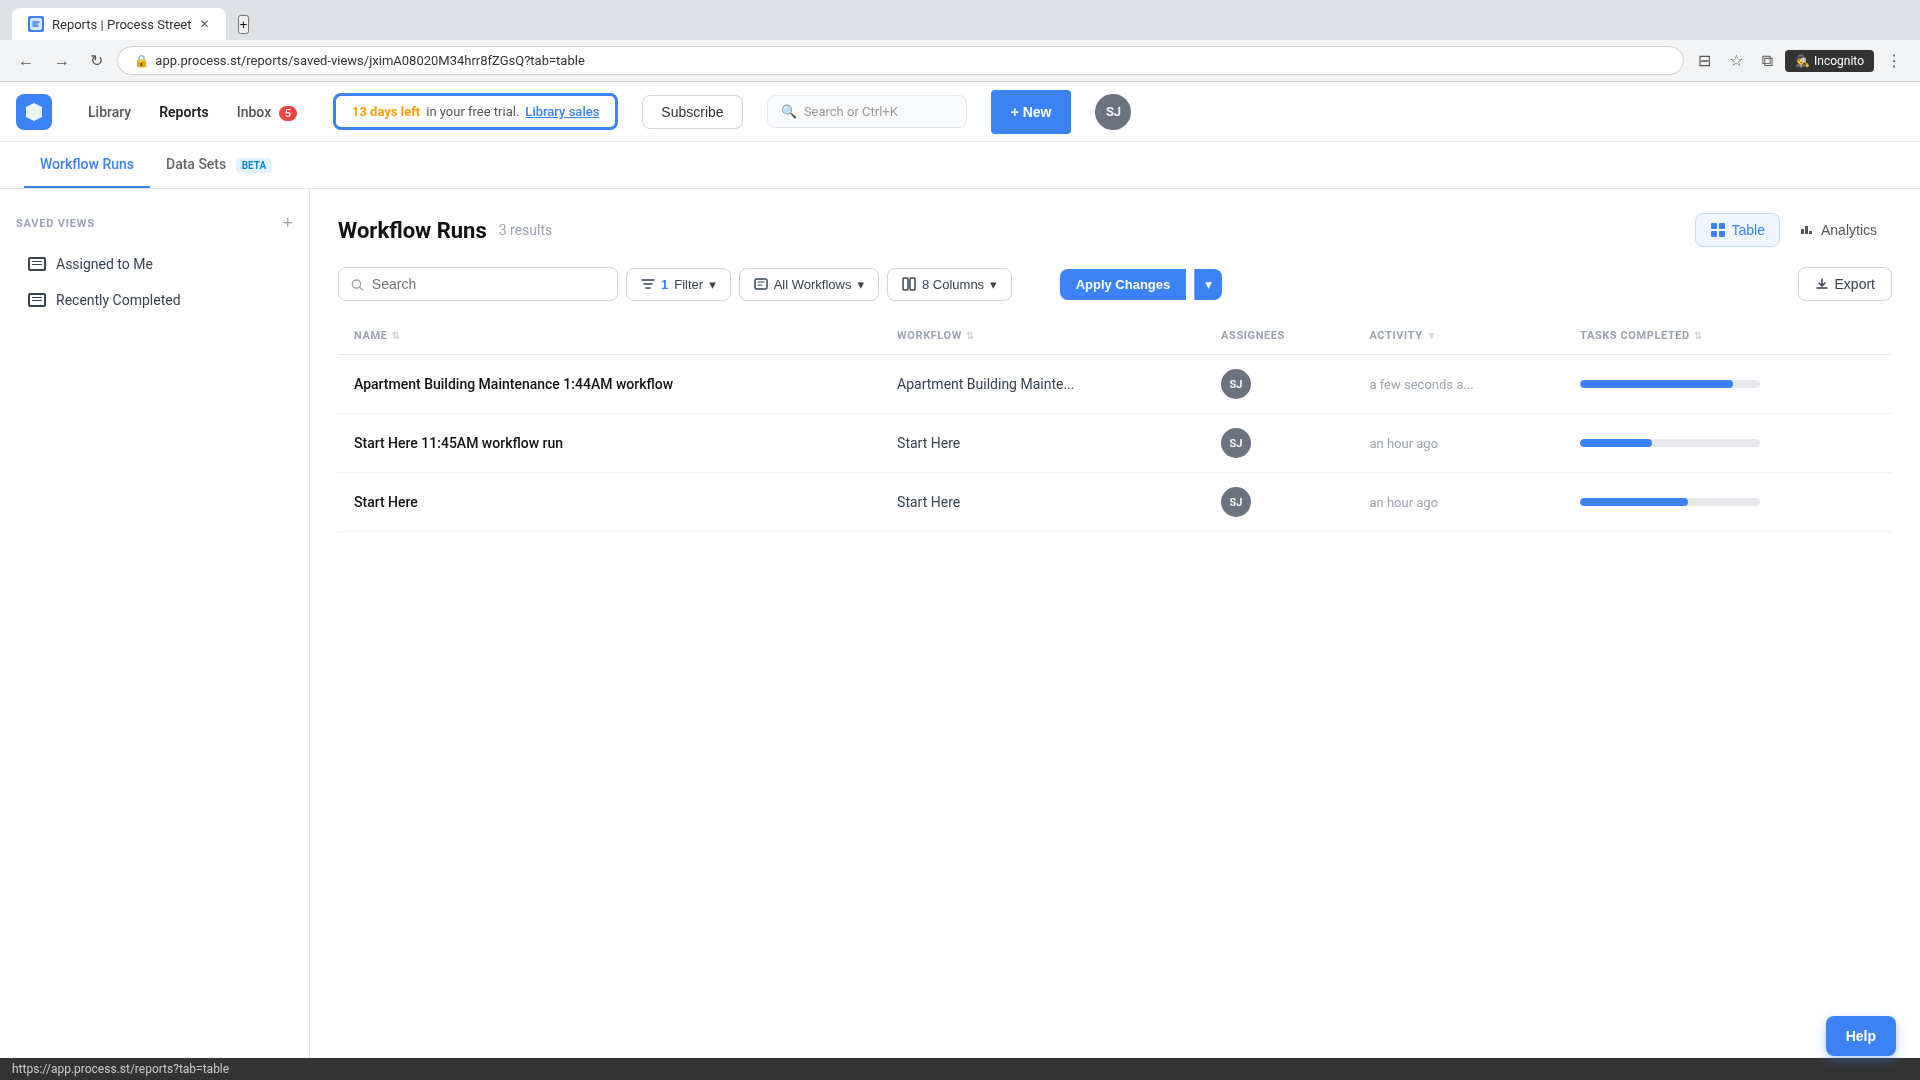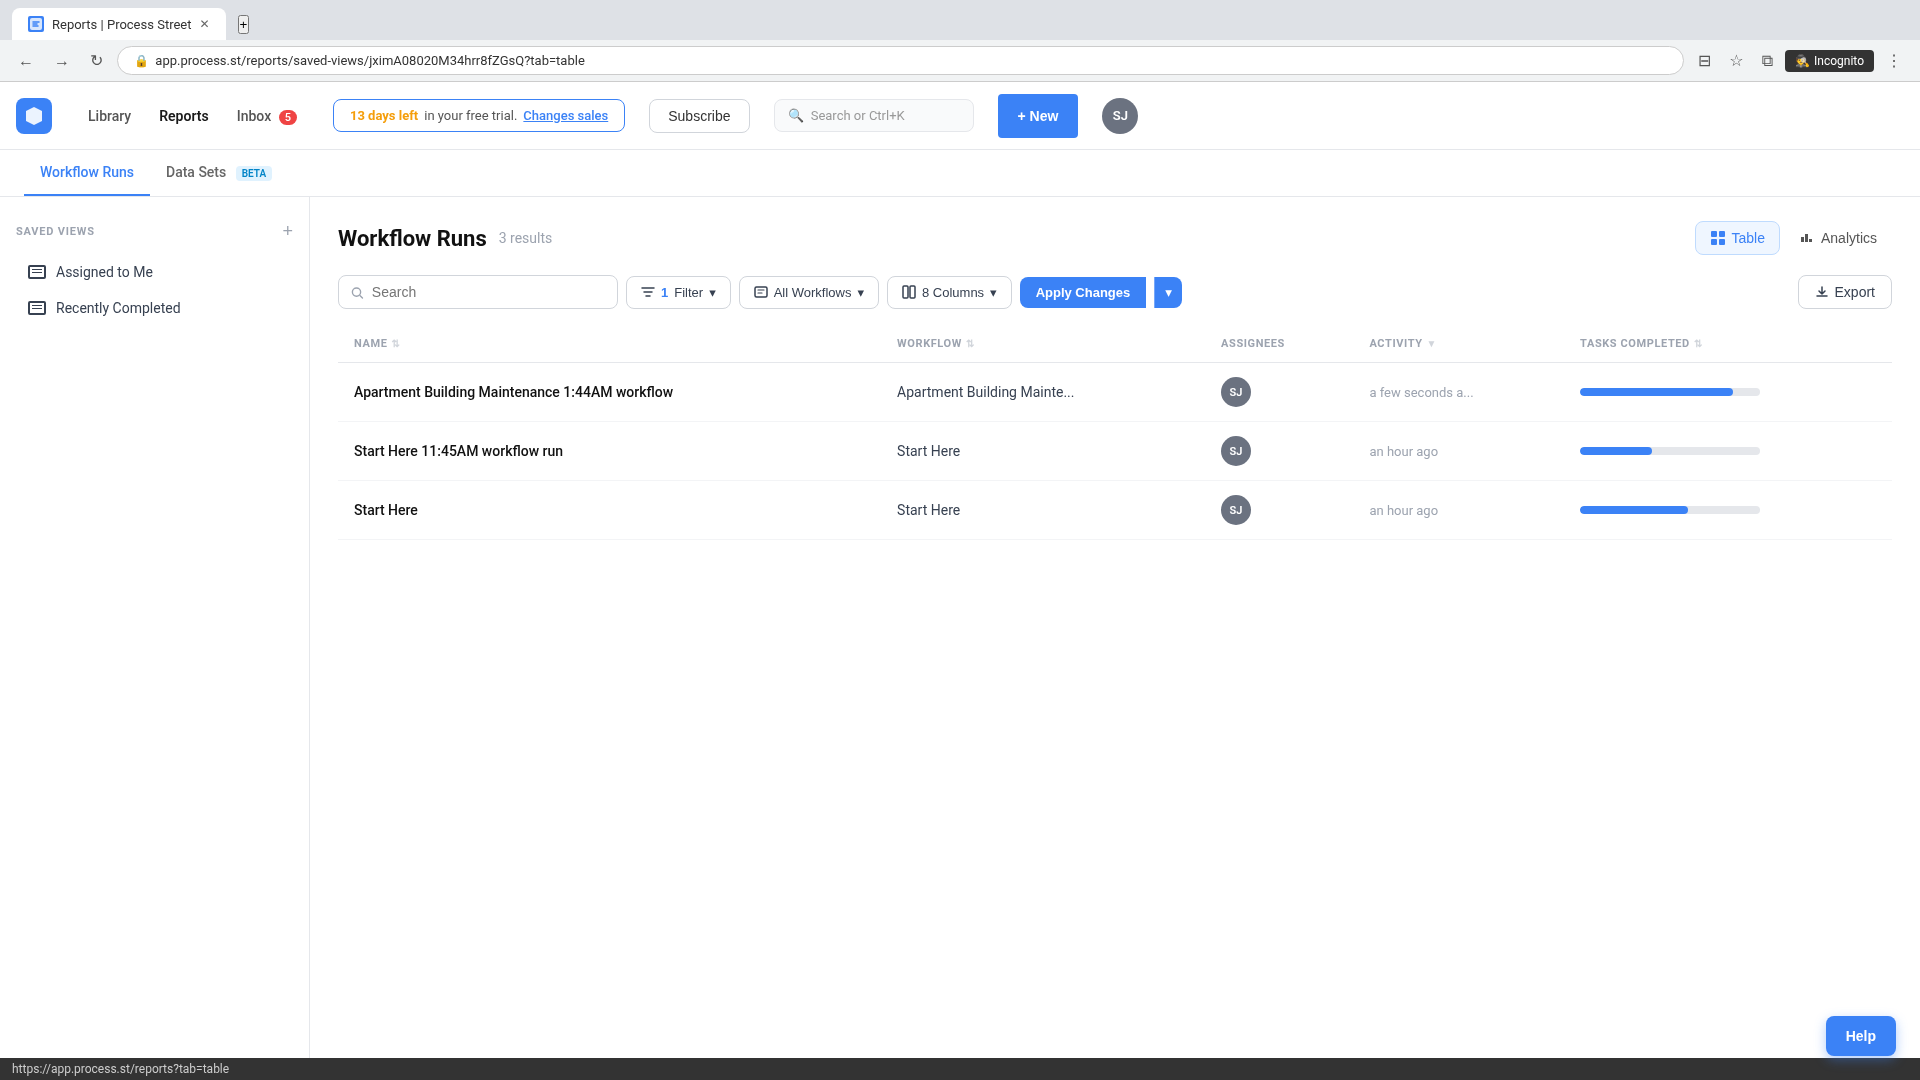--- a/index.html
+++ b/index.html
@@ -16,27 +16,27 @@
     .address-bar { background: #f1f3f4; display: flex; align-items: center; padding: 6px 12px; gap: 8px; border-bottom: 1px solid #ccc; }
     .nav-btn { background: none; border: none; cursor: pointer; color: #555; font-size: 16px; padding: 4px 6px; border-radius: 4px; }
     .url-bar { flex: 1; background: #fff; border: 1px solid #ccc; border-radius: 20px; padding: 6px 16px; font-size: 13px; color: #333; display: flex; align-items: center; gap: 6px; }
     .url-lock { color: #666; font-size: 12px; }
     .url-text { color: #333; font-size: 13px; }
     .toolbar-icons { display: flex; gap: 6px; align-items: center; }
     .toolbar-icon { background: none; border: none; cursor: pointer; color: #555; font-size: 16px; padding: 4px 6px; border-radius: 4px; }
     .incognito-badge { background: #333; color: #fff; padding: 4px 10px; border-radius: 4px; font-size: 12px; display: flex; align-items: center; gap: 4px; }
 
     
-    .app-header { display: flex; align-items: center; padding: 0 16px; height: 68px; border-bottom: 1px solid #e5e7eb; gap: 24px; }
+    .app-header { display: flex; align-items: center; padding: 0 16px; height: 60px; border-bottom: 1px solid #e5e7eb; gap: 24px; }
     .logo { width: 36px; height: 36px; background: #3b82f6; border-radius: 8px; display: flex; align-items: center; justify-content: center; color: white; font-weight: bold; font-size: 18px; flex-shrink: 0; }
     .nav-links { display: flex; gap: 4px; align-items: center; }
     .nav-link { padding: 8px 12px; border-radius: 6px; font-size: 14px; color: #555; cursor: pointer; text-decoration: none; font-weight: 500; }
     .nav-link.active { color: #1a1a1a; font-weight: 600; }
     .inbox-badge { background: #ef4444; color: #fff; border-radius: 10px; padding: 1px 6px; font-size: 11px; margin-left: 4px; }
-    .trial-banner { background: #fff; border: 1px solid #3b82f6; border-radius: 8px; padding: 8px 16px; font-size: 13px; display: flex; align-items: flex-start; gap: 6px; }
+    .trial-banner { background: #fff; border: 3px solid #3b82f6; border-radius: 8px; padding: 8px 16px; font-size: 13px; display: flex; align-items: flex-start; gap: 6px; }
     .trial-days { color: #f59e0b; font-weight: 700; }
     .trial-text { color: #555; }
     .contact-sales { color: #3b82f6; text-decoration: underline; cursor: pointer; font-weight: 500; }
     .subscribe-btn { background: #fff; border: 1px solid #d1d5db; border-radius: 8px; padding: 8px 18px; font-size: 14px; font-weight: 500; cursor: pointer; color: #333; }
     .search-bar { background: #f9fafb; border: 1px solid #e5e7eb; border-radius: 8px; padding: 8px 14px; font-size: 13px; width: 200px; display: flex; align-items: center; gap: 6px; color: #999; cursor: text; }
     .new-btn { background: #3b82f6; color: #fff; border: none; border-radius: 4px; padding: 14px 20px; font-size: 14px; font-weight: 600; cursor: pointer; display: flex; align-items: center; gap: 6px; }
     .avatar { width: 36px; height: 36px; border-radius: 50%; background: #6b7280; color: #fff; display: flex; align-items: center; justify-content: center; font-size: 13px; font-weight: 600; cursor: pointer; flex-shrink: 0; }
 
     
     .page-tabs { display: flex; padding: 0 24px; border-bottom: 1px solid #e5e7eb; gap: 0; }
@@ -66,21 +66,21 @@
     .view-toggle { display: flex; gap: 4px; }
     .view-btn { display: flex; align-items: center; gap: 6px; padding: 8px 14px; border-radius: 8px; font-size: 14px; font-weight: 500; cursor: pointer; border: 1px solid transparent; color: #555; background: none; }
     .view-btn.active { background: #eff6ff; color: #3b82f6; border-color: #bfdbfe; }
 
     
     .content-toolbar { display: flex; align-items: center; gap: 8px; margin-bottom: 16px; flex-wrap: wrap; }
     .search-input-wrap { flex: 1; max-width: 280px; border: 1px solid #d1d5db; border-radius: 8px; padding: 8px 12px; display: flex; align-items: flex-end; gap: 8px; color: #9ca3af; background: #fff; }
     .search-input-wrap input { border: none; outline: none; font-size: 14px; color: #333; background: transparent; width: 100%; }
     .filter-btn { display: flex; align-items: center; gap: 6px; padding: 8px 14px; border: 1px solid #d1d5db; border-radius: 8px; font-size: 13px; font-weight: 500; cursor: pointer; background: #fff; color: #374151; }
     .filter-btn .filter-count { color: #3b82f6; font-weight: 600; }
-    .apply-btn { background: #3b82f6; color: #fff; border: none; border-radius: 8px 0 0 8px; padding: 8px 16px; font-size: 13px; font-weight: 600; cursor: pointer; }
+    .apply-btn { background: #3b82f6; color: #fff; border: none; border-radius: 8px 0 0 8px; padding: 8px 16px; font-size: 13px; font-weight: 600; cursor: pointer; margin-left: 40px; }
     .apply-dropdown { background: #3b82f6; color: #fff; border: none; border-left: 1px solid rgba(255,255,255,0.3); border-radius: 0 8px 8px 0; padding: 8px 10px; cursor: pointer; }
     .export-btn { display: flex; align-items: center; gap: 6px; padding: 8px 16px; border: 1px solid #d1d5db; border-radius: 8px; font-size: 14px; font-weight: 500; cursor: pointer; background: #fff; color: #374151; margin-left: auto; }
 
     
     .data-table { width: 100%; border-collapse: collapse; }
     .data-table th { text-align: left; padding: 12px 16px; font-size: 11px; font-weight: 700; color: #9ca3af; text-transform: uppercase; letter-spacing: 0.6px; border-bottom: 1px solid #e5e7eb; }
     .data-table td { padding: 14px 16px; border-bottom: 1px solid #f3f4f6; font-size: 14px; color: #374151; vertical-align: middle; }
     .th-sort { display: inline-flex; align-items: center; gap: 4px; cursor: pointer; }
     .sort-icon { color: #d1d5db; font-size: 10px; }
     .assignee-avatar { width: 30px; height: 30px; border-radius: 50%; background: #6b7280; color: #fff; display: flex; align-items: center; justify-content: center; font-size: 11px; font-weight: 600; }
@@ -145,21 +145,21 @@
     <a class="nav-link">Library</a>
     <a class="nav-link active">Reports</a>
     <a class="nav-link">
       <span>Inbox</span>
       <span class="inbox-badge">5</span>
     </a>
   </nav>
   <div class="trial-banner">
     <span class="trial-days">13 days left</span>
     <span class="trial-text"> in your free trial.</span>
-    <a class="contact-sales">Changes sales</a>
+    <a class="contact-sales">Library sales</a>
   </div>
   <button class="subscribe-btn">Subscribe</button>
   <div class="search-bar">
     <span>🔍</span>
     <span>Search or Ctrl+K</span>
   </div>
   <button class="new-btn">+ New</button>
   <div class="avatar">SJ</div>
 </div>
 

